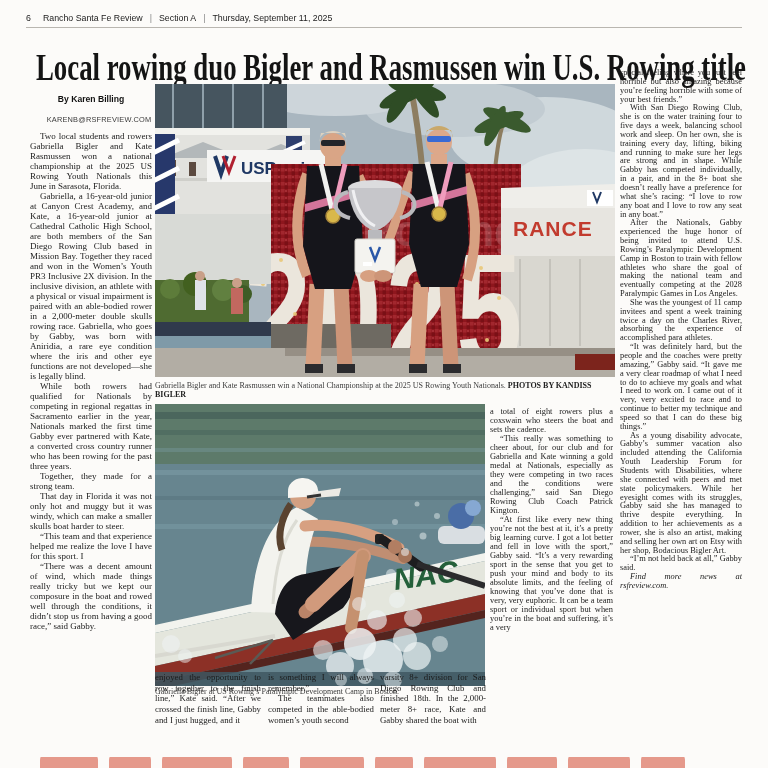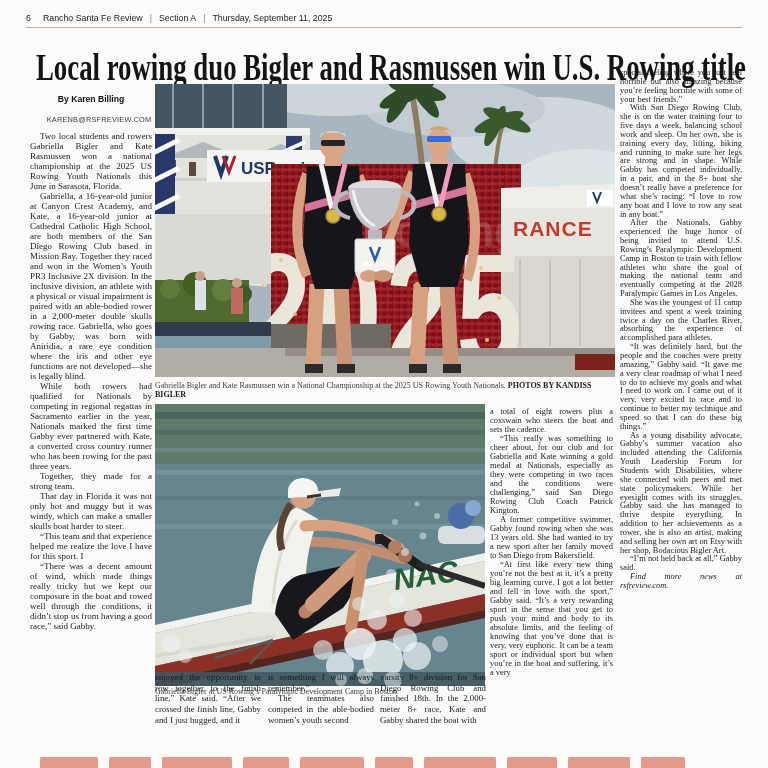--- a/index.html
+++ b/index.html
@@ -342,21 +342,20 @@
   <div class="col strip c3">
       <p class="noindent">is something I will always remember.”</p>
       <p>The teammates also competed in the able-bodied women’s youth second</p>
     </div>
   <div class="col strip c4">
       <p class="noindent">varsity 8+ division for San Diego Rowing Club and finished 18th. In the 2,000-meter 8+ race, Kate and Gabby shared the boat with</p>
     </div>
   <div class="col col5">
       <p class="noindent">a total of eight rowers plus a coxswain who steers the boat and sets the cadence.</p>
       <p>“This really was something to cheer about, for our club and for Gabriella and Kate winning a gold medal at Nationals, especially as they were competing in two races and the conditions were challenging,” said San Diego Rowing Club Coach Patrick Kington.</p>
-      <p>A former competitive swimmer, Gabby found rowing when she was 13 years old. She had wanted to try a new sport after her family moved to San Diego from Bakersfield.</p>
       <p>“At first like every new thing you’re not the best at it, it’s a pretty big learning curve. I got a lot better and fell in love with the sport,” Gabby said. “It’s a very rewarding sport in the sense that you get to push your mind and body to its absolute limits, and the feeling of knowing that you’ve done that is very, very euphoric. It can be a team sport or individual sport but when you’re in the boat and suffering, it’s a very</p>
     </div>
   <div class="col col6">
       <p class="noindent">special feeling where you just feel horrible but also amazing because you’re feeling horrible with some of your best friends.”</p>
       <p>With San Diego Rowing Club, she is on the water training four to five days a week, balancing school work and sleep. On her own, she is training every day, lifting, biking and running to make sure her legs are strong and in shape. While Gabby has competed individually, in a pair, and in the 8+ boat she doesn’t really have a preference for what she’s racing: “I love to row any boat and I love to row any seat in any boat.”</p>
       <p>After the Nationals, Gabby experienced the huge honor of being invited to attend U.S. Rowing’s Paralympic Development Camp in Boston to train with fellow athletes who share the goal of making the national team and eventually competing at the 2028 Paralympic Games in Los Angeles.</p>
       <p>She was the youngest of 11 camp invitees and spent a week training twice a day on the Charles River, absorbing the experience of accomplished para athletes.</p>
       <p>“It was definitely hard, but the people and the coaches were pretty amazing,” Gabby said. “It gave me a very clear roadmap of what I need to do to achieve my goals and what I need to work on. I came out of it very, very excited to race and to continue to better my technique and speed so that I can do these big things.”</p>
       <p>As a young disability advocate, Gabby’s summer vacation also included attending the California Youth Leadership Forum for Students with Disabilities, where she connected with peers and met state policymakers. While her eyesight comes with its struggles, Gabby said she has managed to thrive despite everything. In addition to her achievements as a rower, she is also an artist, making and selling her own art on Etsy with her shop, Bodacious Bigler Art.</p>
       <p>“I’m not held back at all,” Gabby said.</p>

